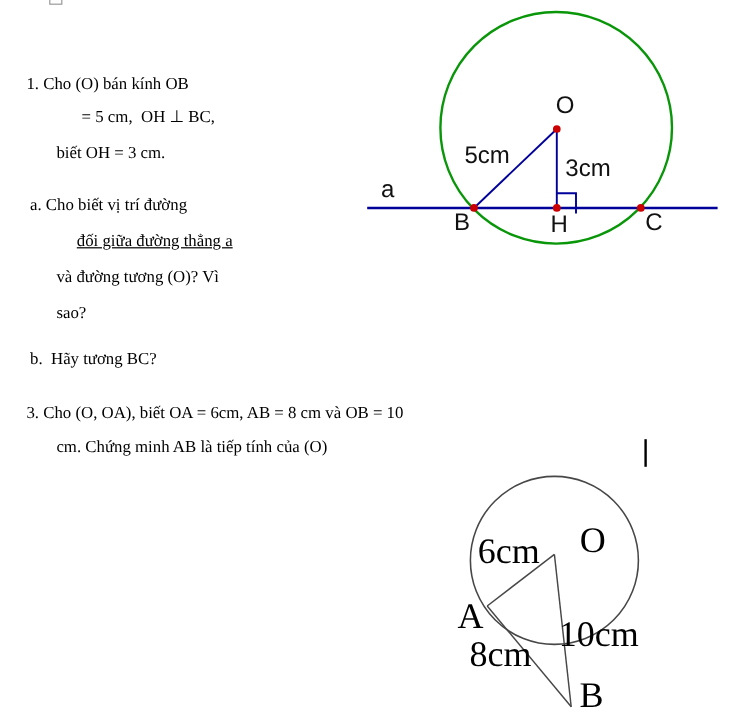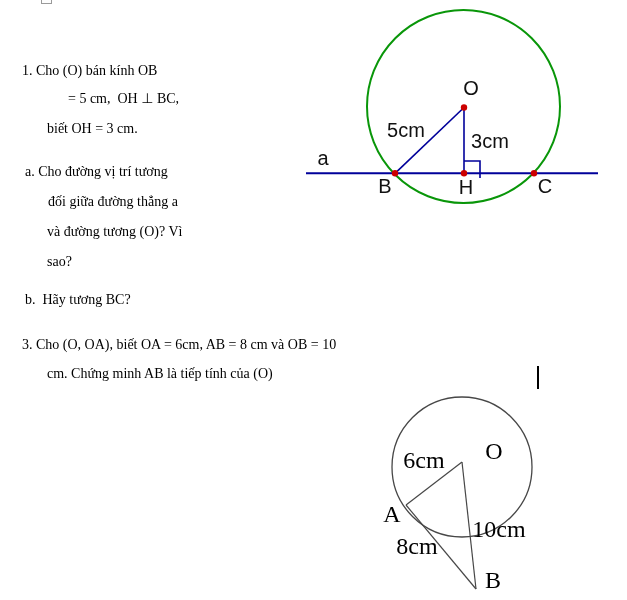--- a/index.html
+++ b/index.html
@@ -23,21 +23,21 @@
     font-family: "Liberation Sans", sans-serif;
     font-size: 20px;
     line-height: 20px;
     color: #111111;
     transform: translateX(-50%);
     white-space: pre;
   }
   .d2label {
     position: absolute;
     font-family: "Liberation Serif", serif;
-    font-size: 24px;
+    font-size: 30px;
     line-height: 26px;
     color: #000000;
     transform: translateX(-50%);
     white-space: pre;
   }
   svg { position: absolute; overflow: visible; }
   #diagram1-svg { left: 300px; top: 0; }
   #diagram2-svg { left: 380px; top: 390px; }
   .caret {
     position: absolute;
@@ -56,22 +56,22 @@
 </style>
 </head>
 <body>
 
 <div class="handle"></div>
 
 <div class="tl" style="left:22px; top:57px;">1. Cho (O) bán kính OB</div>
 <div class="tl" style="left:47px; top:85px;margin-left:21px;">= 5 cm,  OH ⊥ BC,</div>
 <div class="tl" style="left:47px; top:115px;">biết OH = 3 cm.</div>
 
-<div class="tl" style="left:25px; top:158px;">a. Cho đường vị trí tương</div>
-<div class="tl" style="left:48px; top:188px;">đối giữa đường thẳng a</div>
+<div class="tl" style="left:25px; top:158px;">a. Cho biết vị trí đường</div>
+<div class="tl" style="left:64px; top:188px;text-decoration:underline;">đối giữa đường thẳng a</div>
 <div class="tl" style="left:47px; top:218px;">và đường tương (O)? Vì</div>
 <div class="tl" style="left:47px; top:248px;">sao?</div>
 
 <div class="tl" style="left:25px; top:286px;">b.  Hãy tương BC?</div>
 
 <div class="tl" style="left:22px; top:331px;">3. Cho (O, OA), biết OA = 6cm, AB = 8 cm và OB = 10</div>
 <div class="tl" style="left:47px; top:360px;">cm. Chứng minh AB là tiếp tính của (O)</div>
 <div class="caret"></div>
 
 <svg id="diagram1-svg" width="327" height="220" viewBox="0 0 327 220">

